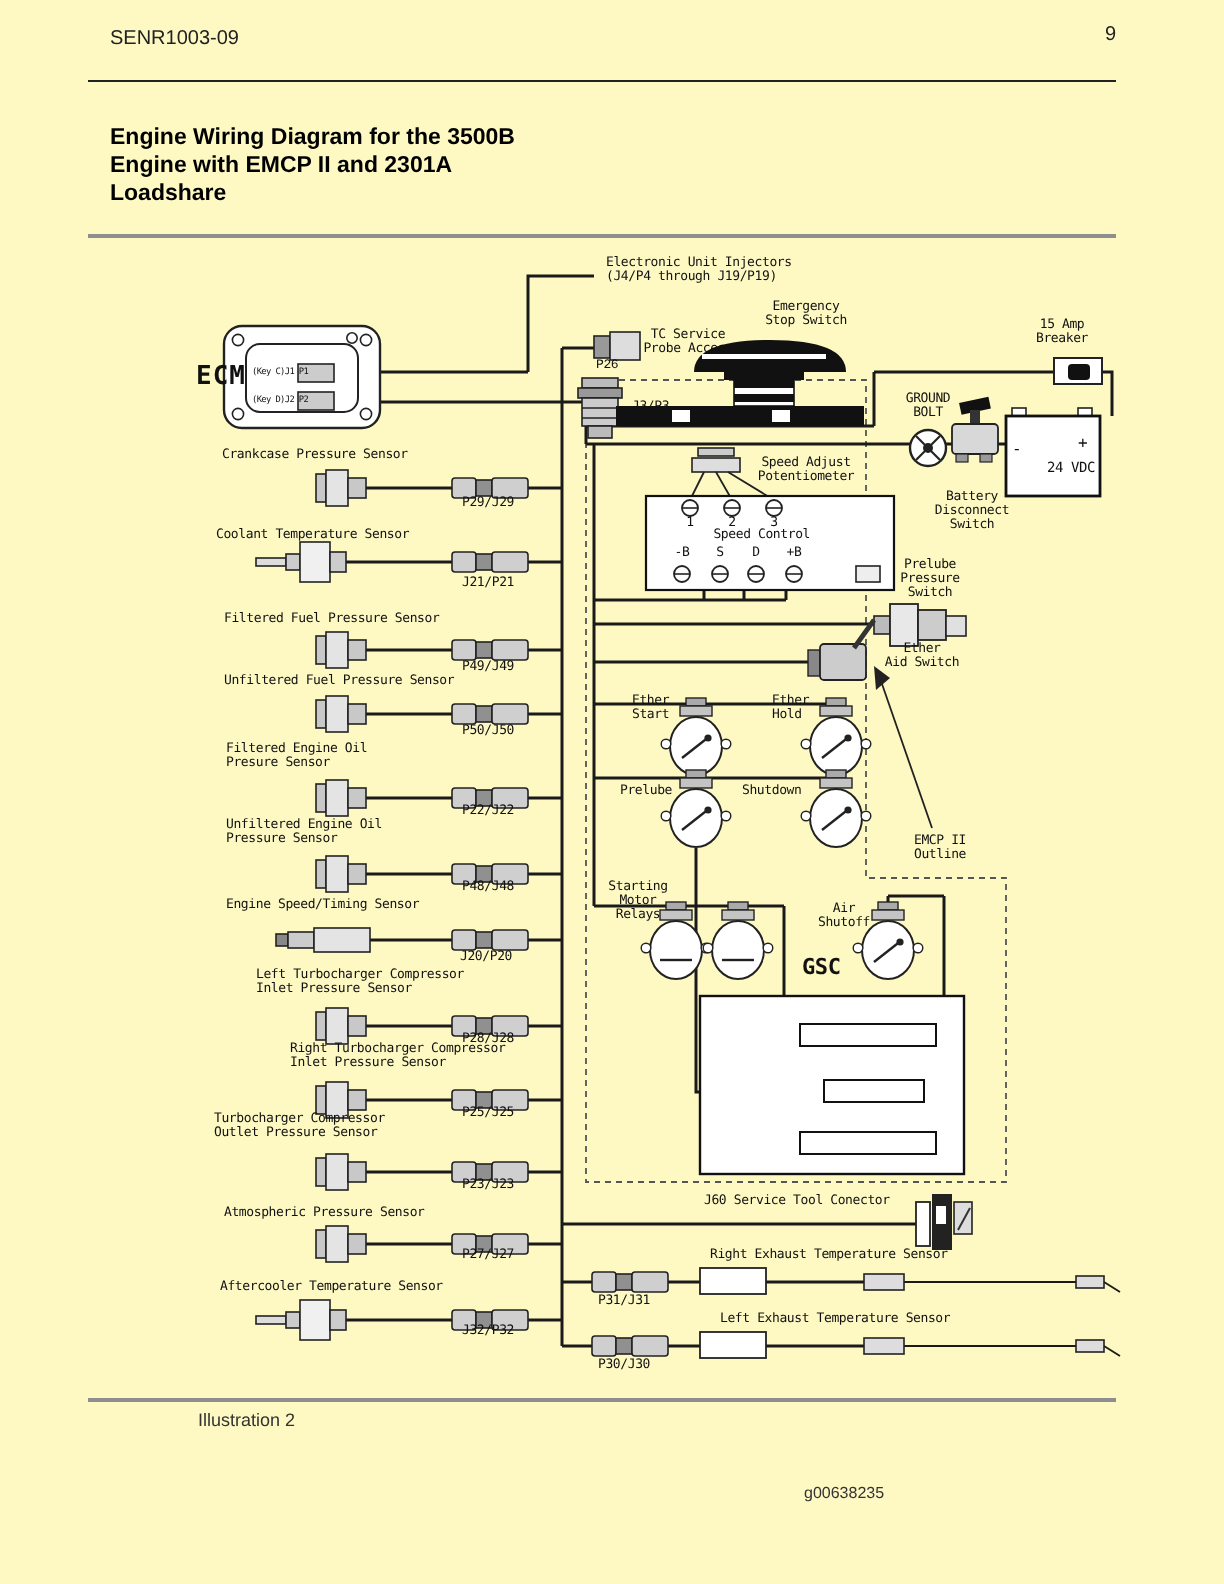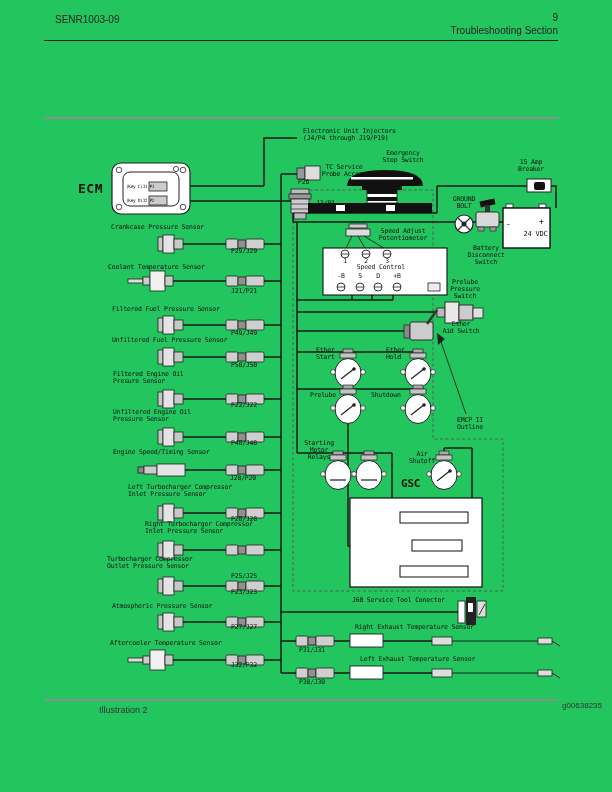--- a/index.html
+++ b/index.html
@@ -1,41 +1,43 @@
 <!DOCTYPE html>
 <html><head>
 <meta charset="utf-8">
 <style>
   html,body{margin:0;padding:0;background:#e8e8e8;}
-  .page{position:relative;width:612px;height:792px;background:#22c55e;overflow:hidden;
+  .page{position:relative;width:612px;height:792px;background:#fef9c3;overflow:hidden;
         font-family:"Liberation Sans",sans-serif;color:#111;}
   .abs{position:absolute;}
   .rule{position:absolute;background:#222;}
   .rule.gray{background:#8e8e8e;}
   .hdr{position:absolute;font-size:10px;color:#222;}
   .ttl{position:absolute;font-size:11.5px;font-weight:bold;line-height:14px;white-space:pre-line;color:#000;}
   .ftr{position:absolute;font-size:9px;color:#333;margin-left:44px;}
   .dl{position:absolute;font-family:"DejaVu Sans Mono","Liberation Mono",monospace;
       font-size:6.5px;line-height:7px;letter-spacing:-0.2px;white-space:pre-line;color:#111;}
   .ctr{text-align:center;}
-  .big{font-size:13px;font-weight:bold;letter-spacing:0.5px;}
+  .big{font-size:13px;font-weight:bold;letter-spacing:0.5px;margin-left:20px;}
   .med{font-size:11px;font-weight:bold;}
   .tiny{font-size:4.4px;line-height:5px;letter-spacing:-0.3px;}
   svg .w{stroke:#1a1a1a;fill:none;}
 </style>
 </head>
 <body>
 
 <div class="page">
 
   <div class="hdr" style="left:55px;top:14px;">SENR1003-09</div>
   <div class="hdr" style="left:358px;top:12px;width:200px;text-align:right;">9</div>
-  <div class="hdr" style="left:358px;top:25px;width:200px;text-align:right;">Troubleshooting Section</div>
   <div class="rule" style="left:44px;top:40px;width:514px;height:1.2px;"></div>
 
+  <div class="ttl" style="left:55px;top:62px;">Engine Wiring Diagram for the 3500B
+Engine with EMCP II and 2301A
+Loadshare</div>
   <div class="rule gray" style="left:44px;top:117px;width:514px;height:1.5px;"></div>
 
   <svg class="abs" style="left:0;top:0;" width="612" height="792" viewBox="0 0 612 792">
     <defs>
       <g id="psens">
         <rect x="0" y="-7" width="5" height="14" fill="#c8c8c8" stroke="#222" stroke-width="0.8"></rect>
         <rect x="5" y="-9" width="11" height="18" fill="#e4e4e4" stroke="#222" stroke-width="0.8"></rect>
         <rect x="16" y="-5" width="9" height="10" fill="#c8c8c8" stroke="#222" stroke-width="0.8"></rect>
       </g>
       <g id="tsens">
@@ -353,26 +355,26 @@
   <div class="dl" style="left:113px;top:409px;">Unfiltered Engine Oil
 Pressure Sensor</div>
   <div class="dl" style="left:231px;top:440px;">P48/J48</div>
   <div class="dl" style="left:113px;top:449px;">Engine Speed/Timing Sensor</div>
   <div class="dl" style="left:230px;top:475px;">J20/P20</div>
   <div class="dl" style="left:112px;top:484px;margin-left:16px;">Left Turbocharger Compressor
 Inlet Pressure Sensor</div>
   <div class="dl" style="left:231px;top:516px;">P28/J28</div>
   <div class="dl" style="left:112px;top:521px;margin-left:33px;">Right Turbocharger Compressor
 Inlet Pressure Sensor</div>
-  <div class="dl" style="left:231px;top:553px;margin-top:20px;">P25/J25</div>
+  <div class="dl" style="left:231px;top:553px;">P25/J25</div>
   <div class="dl" style="left:107px;top:556px;">Turbocharger Compressor
 Outlet Pressure Sensor</div>
   <div class="dl" style="left:231px;top:589px;">P23/J23</div>
   <div class="dl" style="left:112px;top:603px;">Atmospheric Pressure Sensor</div>
   <div class="dl" style="left:231px;top:624px;">P27/J27</div>
   <div class="dl" style="left:110px;top:640px;">Aftercooler Temperature Sensor</div>
   <div class="dl" style="left:231px;top:662px;">J32/P32</div>
 
   <div class="rule gray" style="left:44px;top:699px;width:514px;height:1.5px;"></div>
   <div class="ftr" style="left:55px;top:705px;">Illustration 2</div>
-  <div class="ftr" style="left:358px;top:701px;width:200px;text-align:right;font-size:8px;">g00638235</div>
+  <div class="ftr" style="left:358px;top:742px;width:200px;text-align:left;font-size:8px;">g00638235</div>
 
 </div>
 
 </body></html>

